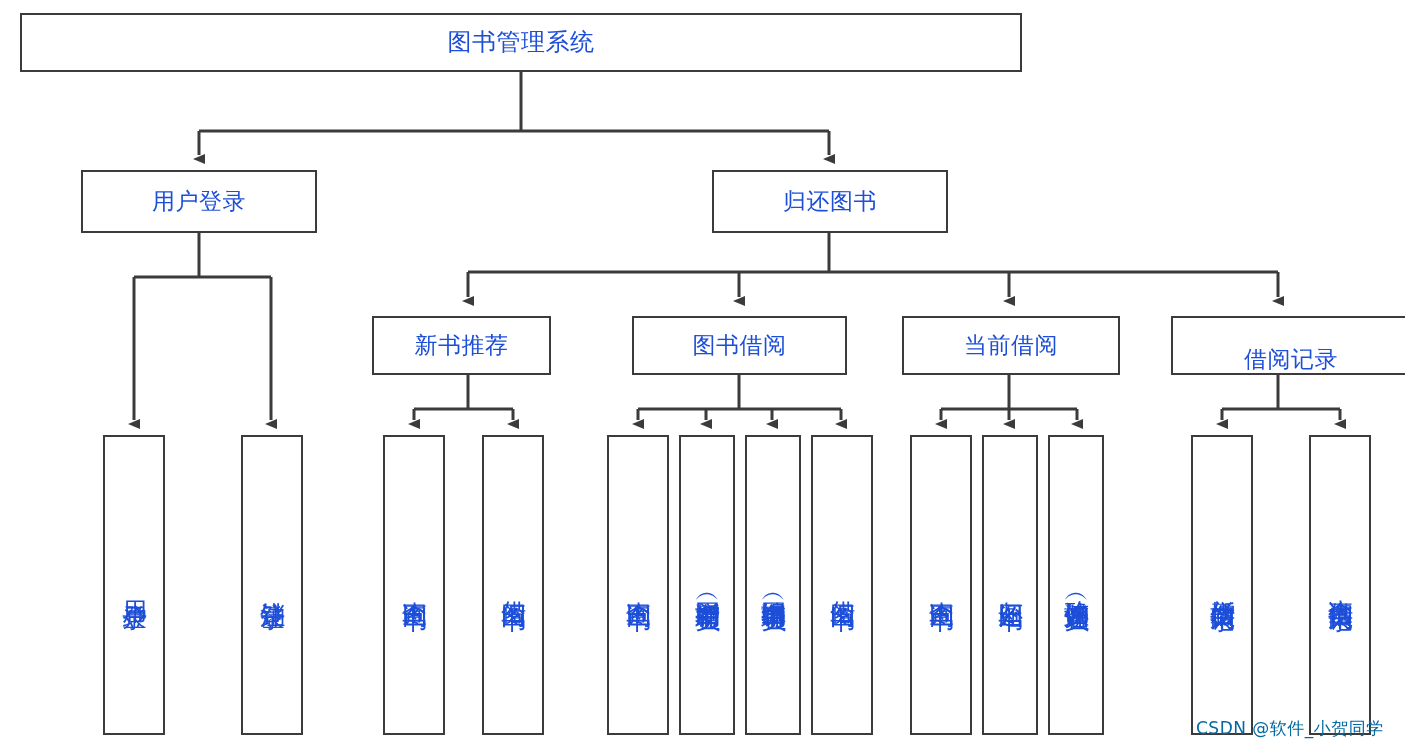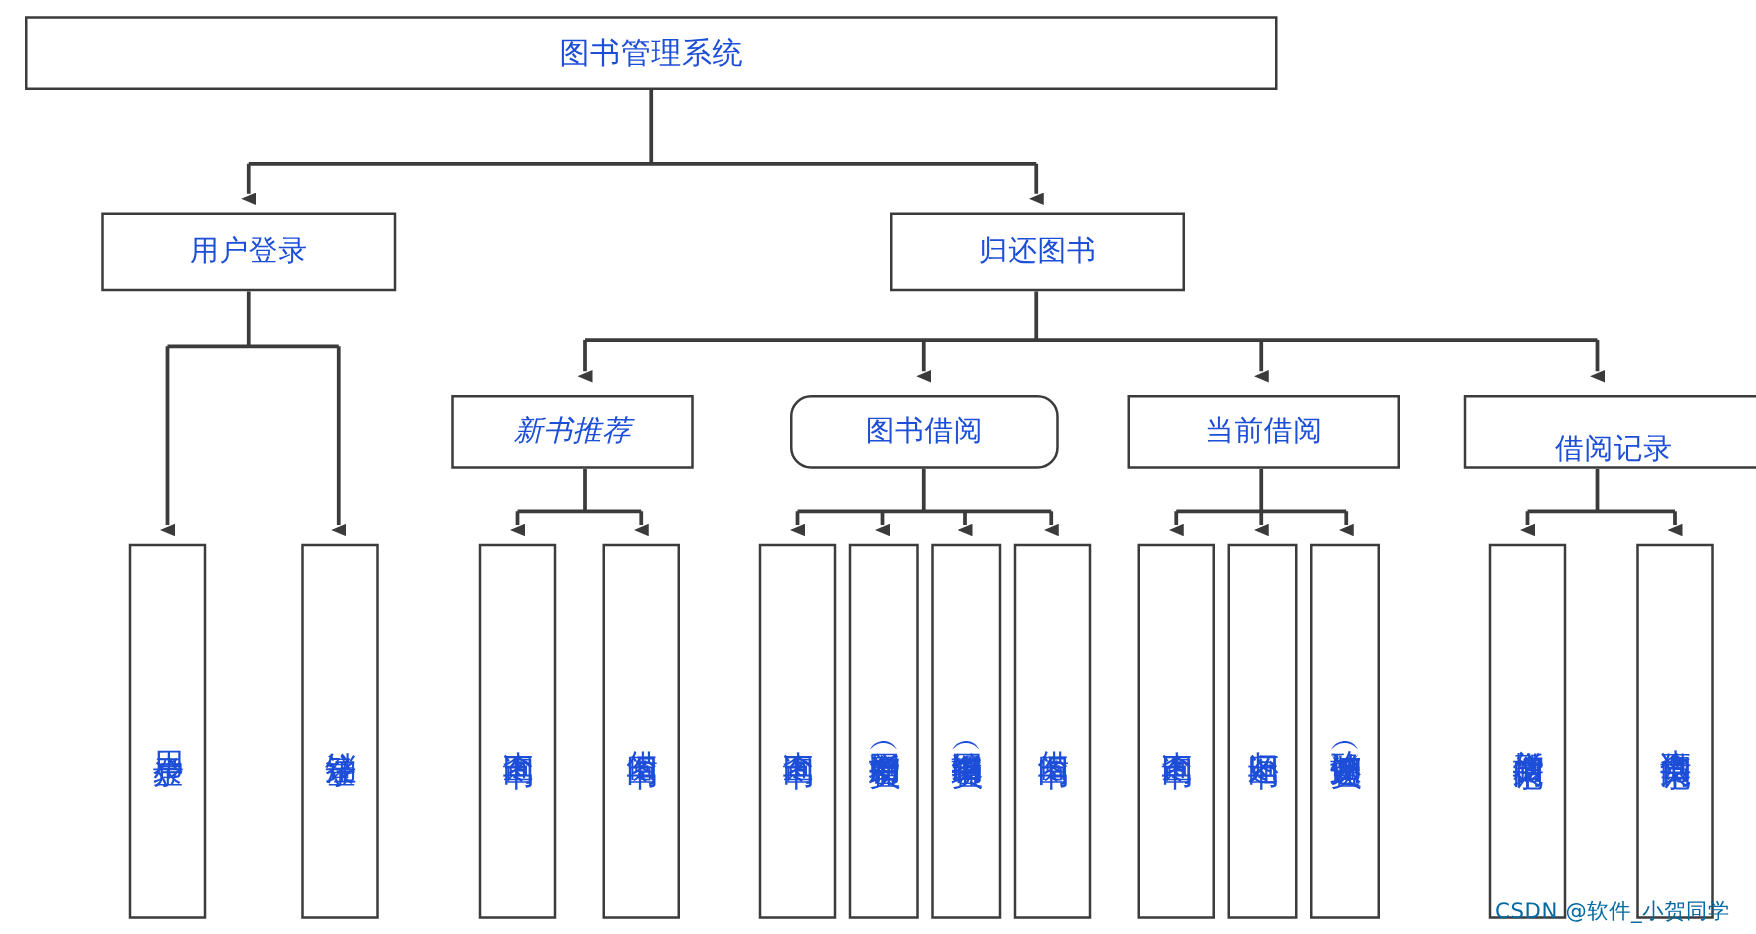--- a/index.html
+++ b/index.html
@@ -134,25 +134,25 @@
   </div>
 
   <div class="node horiz" style="left:81px; top:170px; width:236px; height:63px;">
     <span class="label">用户登录</span>
   </div>
 
   <div class="node horiz" style="left:712px; top:170px; width:236px; height:63px;">
     <span class="label">归还图书</span>
   </div>
 
-  <div class="node horiz" style="left:361px; top:316px; width:194px; height:59px;font-style:italic;">
+  <div class="node horiz" style="left:372px; top:316px; width:179px; height:59px;">
     <span class="label">新书推荐</span>
   </div>
 
-  <div class="node horiz" style="left:632px; top:316px; width:215px; height:59px;border-radius:17px;">
+  <div class="node horiz" style="left:632px; top:316px; width:215px; height:59px;">
     <span class="label">图书借阅</span>
   </div>
 
   <div class="node horiz" style="left:902px; top:316px; width:218px; height:59px;">
     <span class="label">当前借阅</span>
   </div>
 
   <div class="node horiz" style="left:1171px; top:316px; width:240px; height:59px;align-items:flex-end;">
     <span class="label">借阅记录</span>
   </div>

